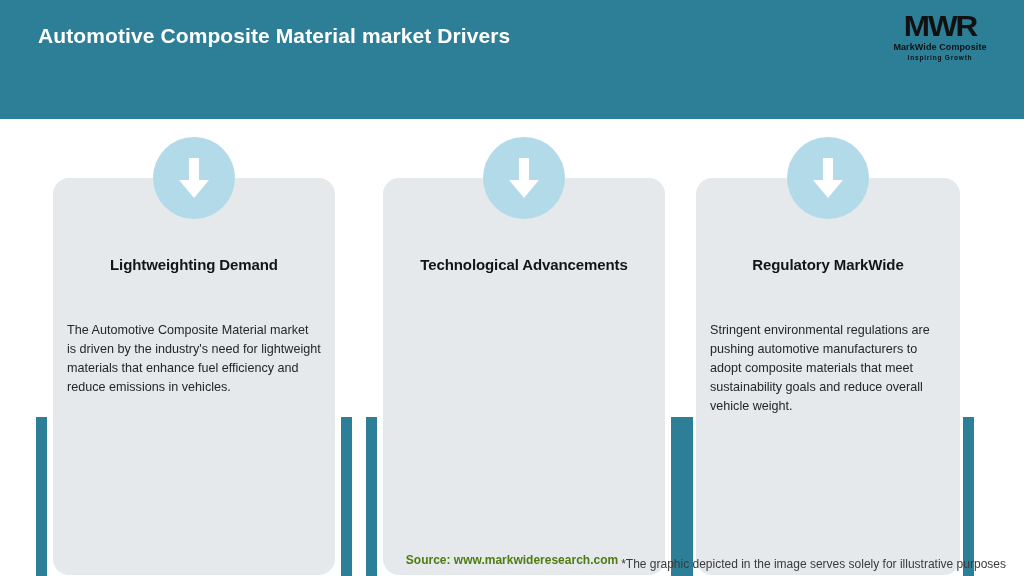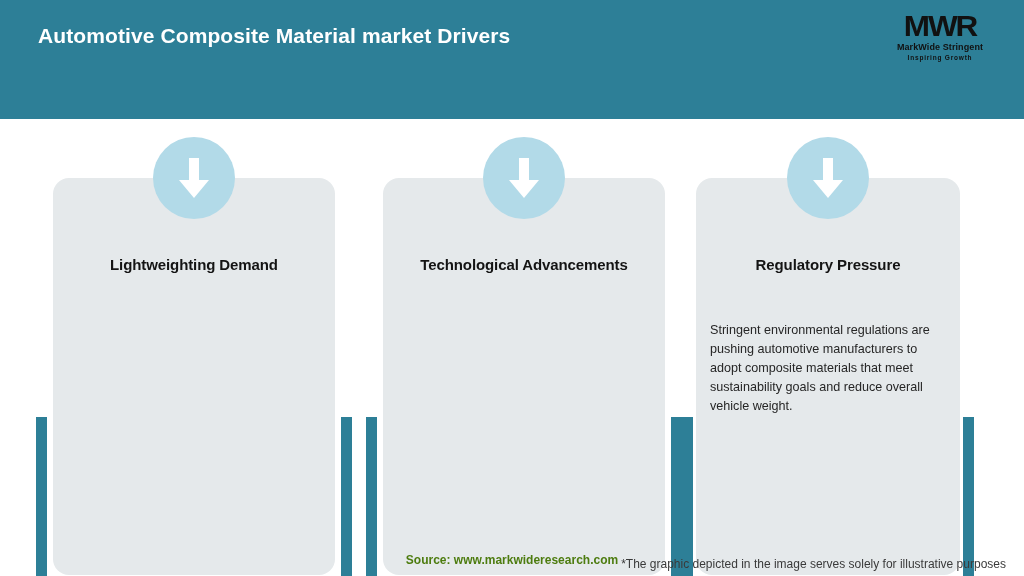--- a/index.html
+++ b/index.html
@@ -171,36 +171,37 @@
     white-space: nowrap;
   }
 </style>
 </head>
 <body>
 
 <div class="header">
   <div class="header-title">Automotive Composite Material market Drivers</div>
   <div class="logo">
     <span class="logo-mark">MWR</span>
-    <span class="logo-name">MarkWide Stringent</span>
+    <span class="logo-name">MarkWide Composite</span>
     <span class="logo-tag">Inspiring Growth</span>
   </div>
 </div>
 
 <div class="cards">
 
   <div class="card-wrap c1">
     <div class="u-frame"></div>
     <div class="card">
       <div class="icon-circle">
         <svg width="34" height="44" viewBox="0 0 34 44" aria-hidden="true">
           <polygon points="12,2 22,2 22,24 32,24 17,42 2,24 12,24" fill="#ffffff"></polygon>
         </svg>
       </div>
       <div class="card-title">Lightweighting Demand</div>
+      <div class="card-body">The Automotive Composite Material market is driven by the industry's need for lightweight materials that enhance fuel efficiency and reduce emissions in vehicles.</div>
     </div>
   </div>
 
   <div class="card-wrap c2">
     <div class="u-frame"></div>
     <div class="card">
       <div class="icon-circle">
         <svg width="34" height="44" viewBox="0 0 34 44" aria-hidden="true">
           <polygon points="12,2 22,2 22,24 32,24 17,42 2,24 12,24" fill="#ffffff"></polygon>
         </svg>
@@ -210,21 +211,21 @@
   </div>
 
   <div class="card-wrap c3">
     <div class="u-frame"></div>
     <div class="card">
       <div class="icon-circle">
         <svg width="34" height="44" viewBox="0 0 34 44" aria-hidden="true">
           <polygon points="12,2 22,2 22,24 32,24 17,42 2,24 12,24" fill="#ffffff"></polygon>
         </svg>
       </div>
-      <div class="card-title">Regulatory Pressure</div>
+      <div class="card-title">Regulatory MarkWide</div>
       <div class="card-body">Stringent environmental regulations are pushing automotive manufacturers to adopt composite materials that meet sustainability goals and reduce overall vehicle weight.</div>
     </div>
   </div>
 
 </div>
 
 <div class="footer-source">Source: www.markwideresearch.com</div>
 <div class="footer-note">*The graphic depicted in the image serves solely for illustrative purposes</div>
 
 </body></html>

